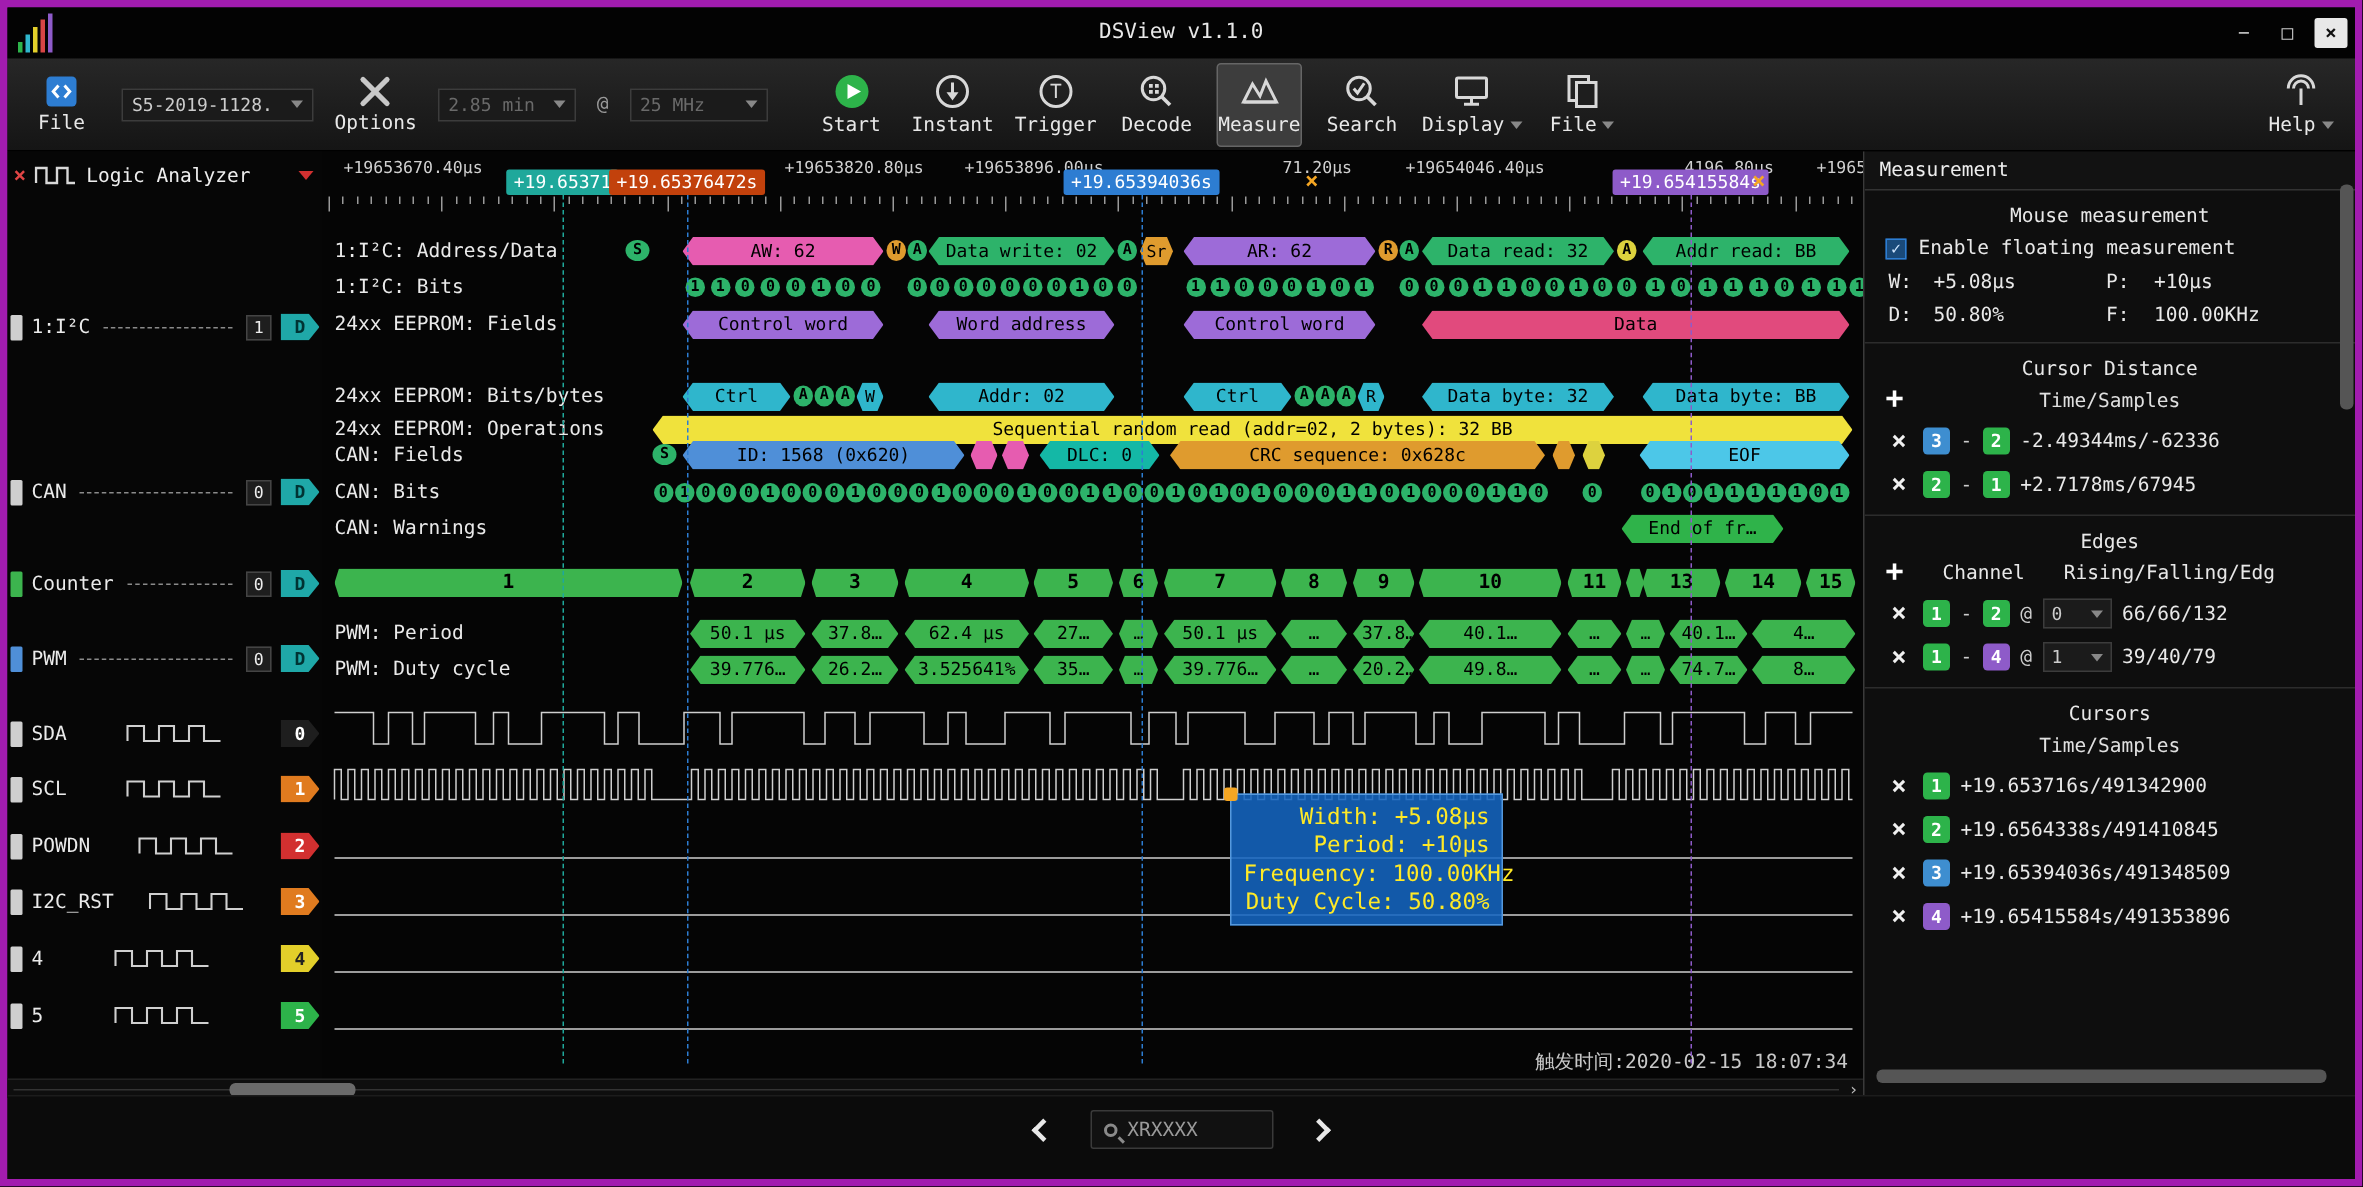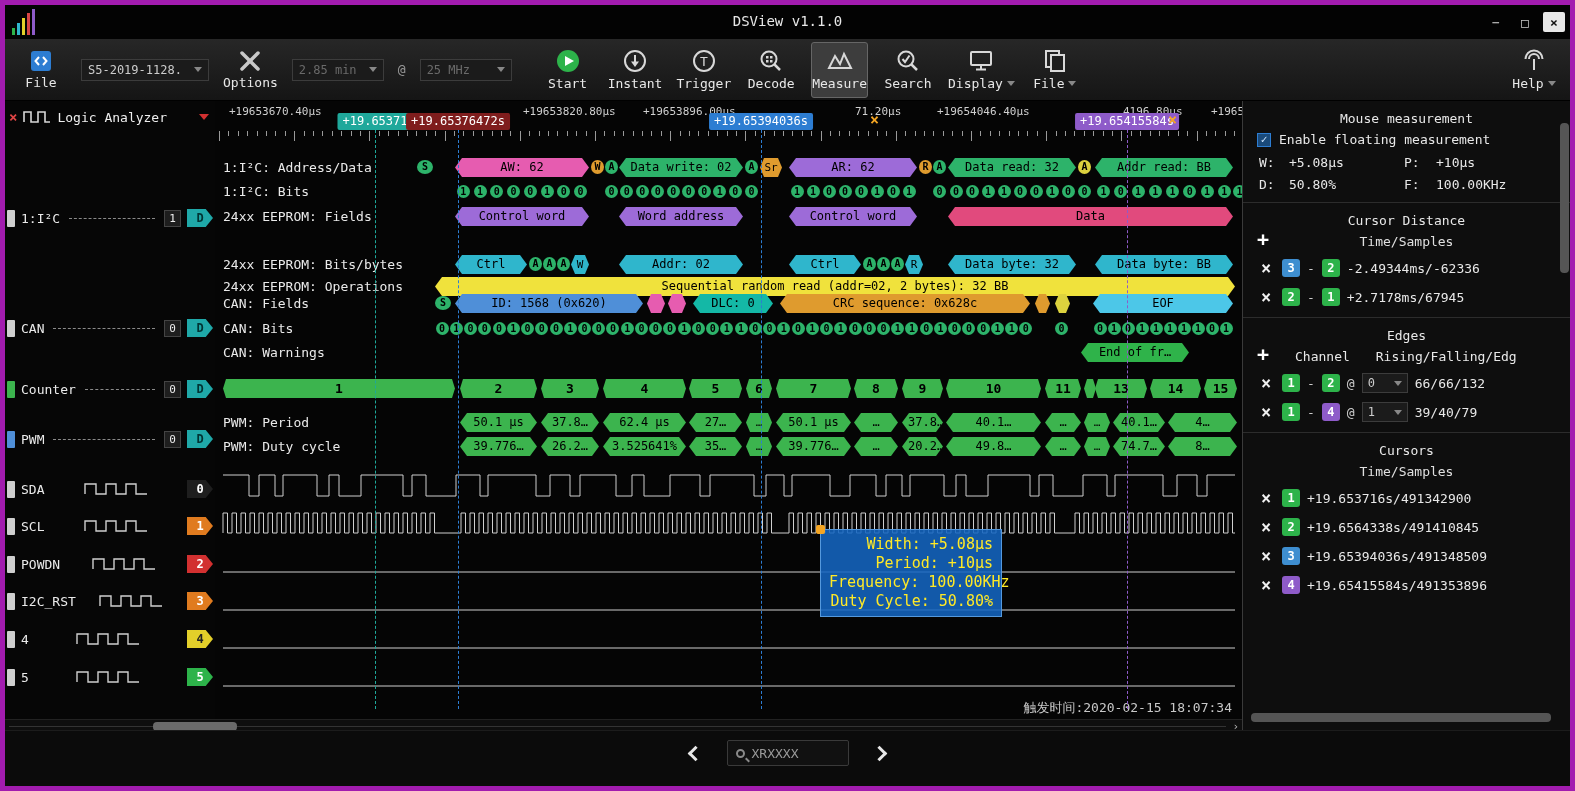--- a/index.html
+++ b/index.html
@@ -697,21 +697,21 @@
         </svg>
         <svg width="1012" height="24" style="position: absolute; left: 8px; top: 526px; overflow: visible;">
           <path d="M0 21 L1012 21" fill="none" stroke="#cfcfcf" stroke-width="1"></path>
         </svg>
         <svg width="1012" height="24" style="position: absolute; left: 8px; top: 564px; overflow: visible;">
           <path d="M0 21 L1012 21" fill="none" stroke="#cfcfcf" stroke-width="1"></path>
         </svg>
         <div class="cline" style="left: 160px; border-color: rgb(31, 168, 155);"></div>
         <div class="cflag" style="left: 160px; background: rgb(31, 168, 155);">+19.65371</div>
         <div class="cline" style="left: 243px; border-color: rgb(45, 125, 210);"></div>
-        <div class="cflag" style="left: 243px; background: #7f1d1d;">+19.65376472s</div>
+        <div class="cflag" style="left: 243px; background: #c2410c;">+19.65376472s</div>
         <div class="cline" style="left: 546px; border-color: rgb(45, 125, 210);"></div>
         <div class="cflag" style="left: 546px; background: rgb(45, 125, 210);">+19.65394036s</div>
         <div class="cline" style="left: 912px; border-color: rgb(142, 91, 201);"></div>
         <div class="cflag" style="left: 912px; background: rgb(142, 91, 201);">+19.65415584s</div>
         <div class="xmarker" style="left: 655px;">×</div>
         <div class="xmarker" style="left: 953px;">×</div>
         <div class="tt-marker" style="left: 601px; top: 424px;"></div>
         <div class="tooltipbox" style="left: 605px; top: 428px; width: 182px;">
           <div>Width: +5.08μs</div>
           <div>Period: +10μs</div>
@@ -721,20 +721,21 @@
         <div class="trig-time">触发时间:2020-02-15 18:07:34</div>
       </div>
 
     <div class="wave-hscroll">
       <div class="groove"></div>
       <div class="handle" style="left: 148px; width: 84px;"></div>
       <div class="arrow">›</div>
     </div>
 
     <div class="panel">
+      <div class="p-title">Measurement</div>
 
       <div class="p-sec" style="border-top:none">
         <div class="p-h">Mouse measurement</div>
         <div class="p-checkrow">
           <span class="checkbox">✓</span>
           <span>Enable floating measurement</span>
         </div>
         <div class="p-vals">
           <span>W:</span>
           <span>+5.08μs</span>

